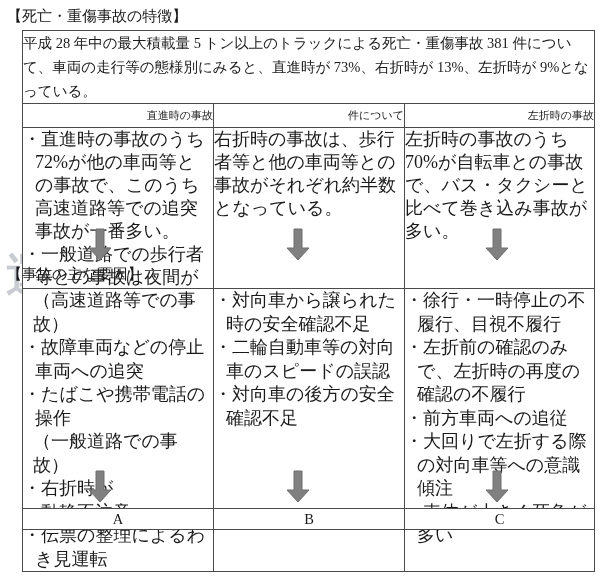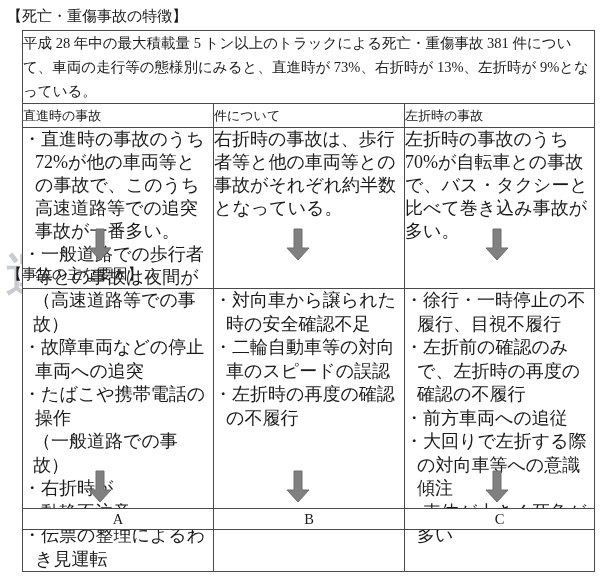--- a/index.html
+++ b/index.html
@@ -66,22 +66,22 @@
     vertical-align: top;
     padding: 0;
     background: #ffffff;
   }
   td.lead {
     padding: 6px 8px 7px 8px;
     font-size: 14.5px;
     line-height: 24px;
   }
   td.colhead {
-    text-align: left;
-    font-size: 13px;
+    text-align: right;
+    font-size: 11px;
     line-height: 23px;
     padding: 3px 2px 4px 2px;
   }
   td.body {
     font-size: 18px;
     line-height: 23px;
     padding: 5px 6px 6px 7px;
     height: 132px;
   }
   td.body2 {
@@ -211,21 +211,21 @@
           <li class="plain">（一般道路での事故）</li>
           <li>・右折時が</li>
           <li>・動静不注意</li>
           <li>・伝票の整理によるわき見運転</li>
         </ul>
       </td>
       <td class="body2">
         <ul class="bullets">
           <li>・対向車から譲られた時の安全確認不足</li>
           <li>・二輪自動車等の対向車のスピードの誤認</li>
-          <li>・左折時の再度の確認の不履行</li>
+          <li>・対向車の後方の安全確認不足</li>
         </ul>
       </td>
       <td class="body2">
         <ul class="bullets">
           <li>・徐行・一時停止の不履行、目視不履行</li>
           <li>・左折前の確認のみで、左折時の再度の確認の不履行</li>
           <li>・前方車両への追従</li>
           <li>・大回りで左折する際の対向車等への意識傾注</li>
           <li>・車体が大きく死角が多い</li>
         </ul>

